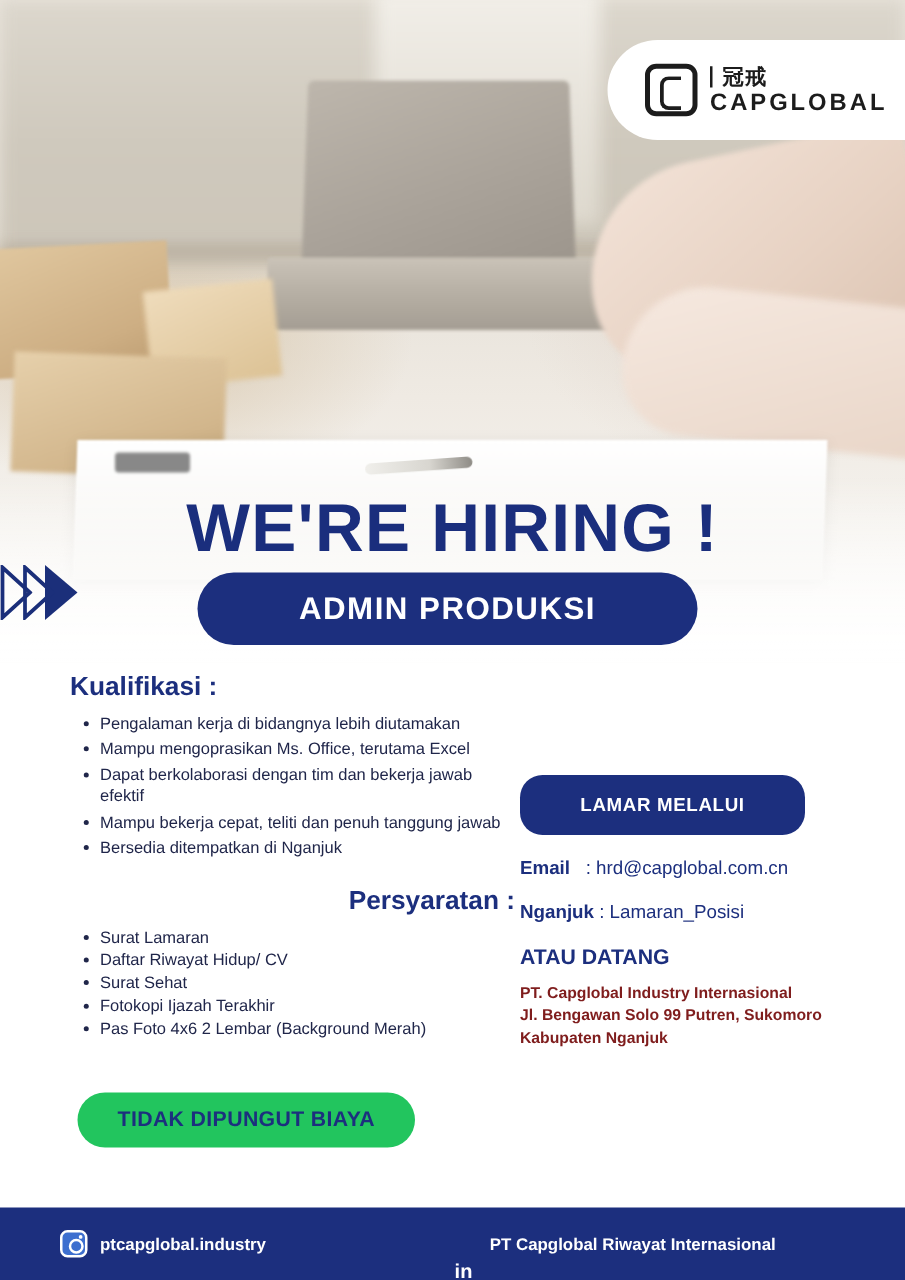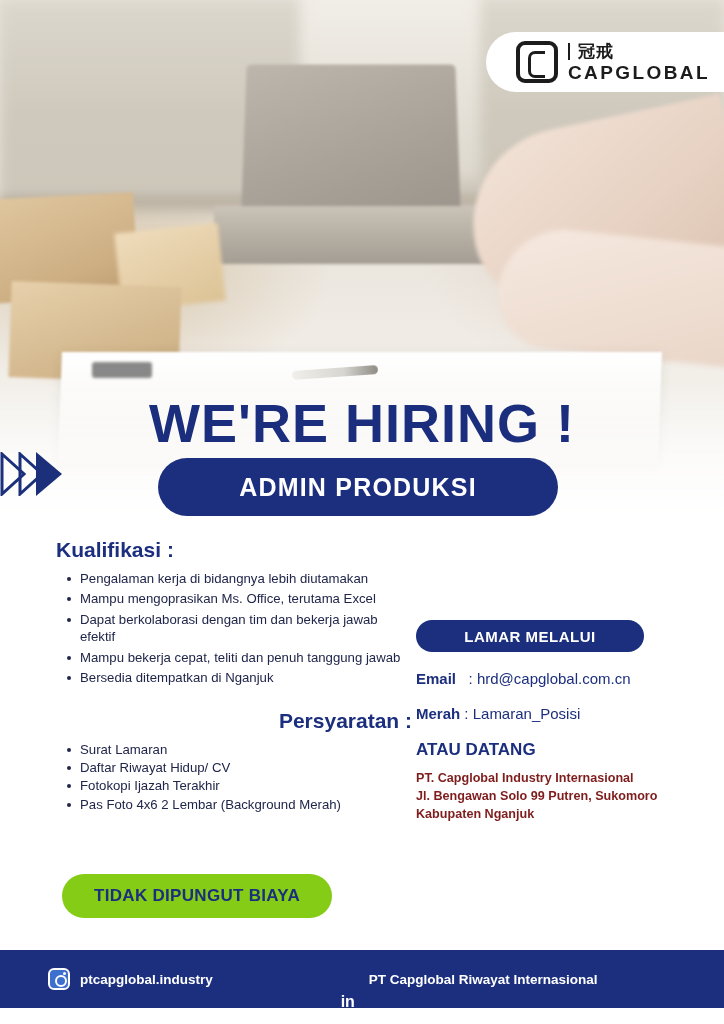--- a/index.html
+++ b/index.html
@@ -109,21 +109,21 @@
     filter: blur(1.4px);
   }
   .photo .fade {
     position: absolute; left: 0; top: 380px; width: 724px; height: 150px;
     background: linear-gradient(180deg, rgba(255,255,255,0) 0%, rgba(255,255,255,0.55) 45%, #ffffff 100%);
   }
 
   
   .logo-badge {
     position: absolute; right: 0; top: 32px;
-    width: 238px; height: 60px;
+    width: 238px; height: 80px;
     background: #ffffff;
     border-radius: 40px 0 0 40px;
     display: flex; align-items: center; gap: 10px;
     padding-left: 30px;
   }
   .logo-mark {
     width: 42px; height: 42px;
     border: 4px solid #1c1c1c;
     border-radius: 9px;
     position: relative;
@@ -211,33 +211,33 @@
     width: 4px; height: 4px; border-radius: 50%;
     background: #20264a;
   }
   .sec-title.second { margin-top: 22px; text-align: right; }
   ul.docs li { margin-bottom: 1px; }
 
   
   .fee-pill {
     position: absolute; left: 62px; top: 874px;
     width: 270px; height: 44px;
-    background: #84cc16;
+    background: #22c55e;
     border-radius: 22px;
     display: flex; align-items: center; justify-content: center;
     color: #1c2f7e; font-size: 17px; font-weight: bold;
     letter-spacing: .3px;
   }
 
   
   .right-col {
     position: absolute; left: 416px; top: 620px; width: 268px;
   }
   .apply-pill {
-    width: 228px; height: 32px;
+    width: 228px; height: 48px;
     background: #1c2f7e;
     border-radius: 18px;
     display: flex; align-items: center; justify-content: center;
     color: #ffffff; font-size: 15px; font-weight: bold;
     letter-spacing: .5px;
     margin-bottom: 18px;
   }
   .kv {
     font-size: 15px; color: #1c2f7e; font-weight: bold;
     margin-bottom: 18px;
@@ -247,24 +247,24 @@
     font-size: 17px; font-weight: bold; color: #1c2f7e;
     margin-top: 8px; margin-bottom: 10px;
   }
   .addr {
     font-size: 12.6px; font-weight: bold; color: #7f1d1d;
     line-height: 1.42;
   }
 
   
   .footer {
-    position: absolute; left: 0; bottom: 16px;
+    position: absolute; left: 0; bottom: 0;
     width: 724px; height: 58px;
     background: #1c2f7e;
-    display: flex; align-items: center;
+    display: flex; align-items: center; gap: 23px;
   }
   .fitem { display: flex; align-items: center; gap: 10px; }
   .fitem.ig { margin-left: 48px; }
   .fitem.li { margin-left: 124px; }
   .ig-icon {
     width: 22px; height: 22px; border-radius: 6px;
     border: 2px solid #ffffff; position: relative;
     background: #3d6fcf; flex: none;
   }
   .ig-icon::after {
@@ -338,35 +338,36 @@
       <li>Mampu mengoprasikan Ms. Office, terutama Excel</li>
       <li>Dapat berkolaborasi dengan tim dan bekerja jawab efektif</li>
       <li>Mampu bekerja cepat, teliti dan penuh tanggung jawab</li>
       <li>Bersedia ditempatkan di Nganjuk</li>
     </ul>
 
     <div class="sec-title second">Persyaratan :</div>
     <ul class="req docs">
       <li>Surat Lamaran</li>
       <li>Daftar Riwayat Hidup/ CV</li>
+      <li>Surat Sehat</li>
       <li>Fotokopi Ijazah Terakhir</li>
       <li>Pas Foto 4x6 2 Lembar (Background Merah)</li>
     </ul>
   </div>
 
   <div class="fee-pill">TIDAK DIPUNGUT BIAYA</div>
 
   <div class="right-col">
     <div class="apply-pill">LAMAR MELALUI</div>
     <div class="kv">
       <span>Email</span>
       &nbsp;&nbsp;<span class="val">: hrd@capglobal.com.cn</span>
     </div>
     <div class="kv">
-      <span>Merah</span>
+      <span>Nganjuk</span>
       <span class="val">: Lamaran_Posisi</span>
     </div>
     <div class="come-title">ATAU DATANG</div>
     <div class="addr">
       <div>PT. Capglobal Industry Internasional</div>
       <div>Jl. Bengawan Solo 99 Putren, Sukomoro</div>
       <div>Kabupaten Nganjuk</div>
     </div>
   </div>
 

